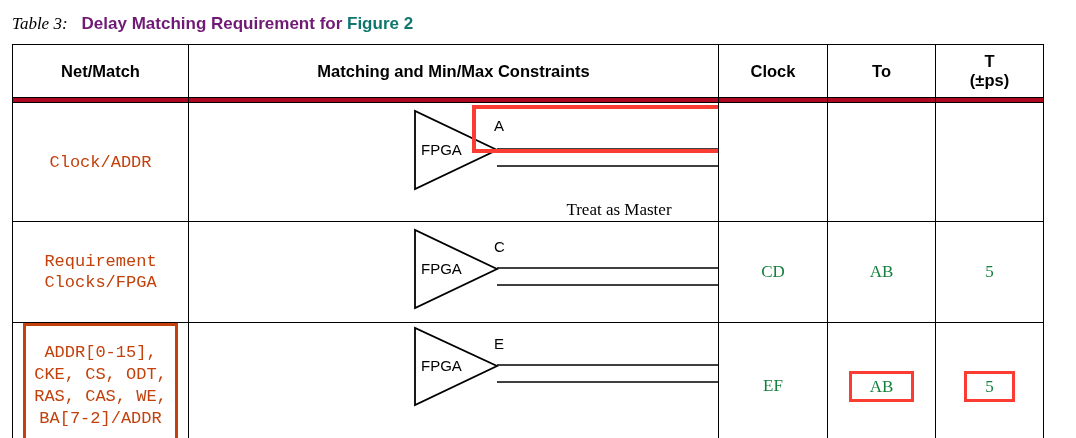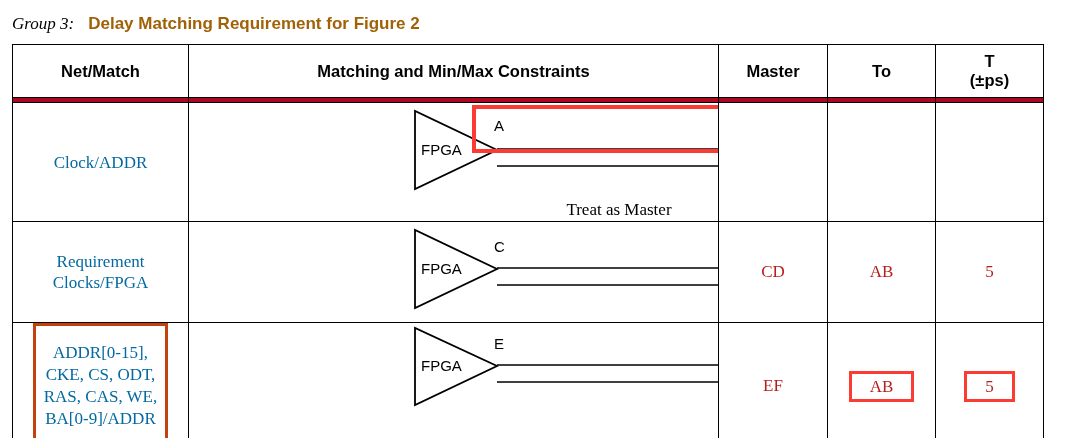--- a/index.html
+++ b/index.html
@@ -24,28 +24,28 @@
   #table-caption .cap-label{
     font-family:"Liberation Serif", serif;
     font-style:italic;
     font-weight:400;
     color:#000;
     font-size:17px;
   }
   #table-caption .cap-title{
     font-family:"Liberation Sans", sans-serif;
     font-weight:bold;
-    color:#a16207;
+    color:#701a75;
     font-size:17px;
     margin-left:14px;
   }
   #table-caption .cap-link{
     font-family:"Liberation Sans", sans-serif;
     font-weight:bold;
-    color:#a16207;
+    color:#0f766e;
     font-size:17px;
   }
 
   
   #delay-table{
     position:absolute;
     left:12px; top:44px;
     width:1031px;
     height:394px;
     border-collapse:collapse;
@@ -74,29 +74,29 @@
     height:4px;
     border:none;
     background:#AE0721;
     line-height:0;
     font-size:0;
   }
   .redrule{ height:4px; }
 
   
   .netgroup{
-    font-family:Liberation Serif, serif;
+    font-family:Liberation Mono, monospace;
     font-size:17px;
     line-height:21px;
-    color:#0369a1;
+    color:#c2410c;
   }
   .valcell{
     font-family:"Liberation Serif", serif;
     font-size:17px;
-    color:#b91c1c;
+    color:#15803d;
   }
 
   
   .redbox{
     border:3px solid #FA3C32;
     display:inline-block;
     padding:2px 18px;
     line-height:21px;
   }
   .redbox-net{
@@ -142,36 +142,36 @@
   }
   .ln{ stroke:#000; stroke-width:1.4; fill:none; }
   .tri{ stroke:#000; stroke-width:1.8; fill:#fff; }
   .bx{ stroke:#000; stroke-width:2.2; fill:#fff; }
   .hl{ stroke:#FA3C32; stroke-width:4; fill:none; }
 </style>
 </head>
 <body>
 
 <div id="table-caption">
-  <span class="cap-label">Group 3:</span><span class="cap-title">Delay Matching Requirement for </span><span class="cap-link">Figure 2</span>
+  <span class="cap-label">Table 3:</span><span class="cap-title">Delay Matching Requirement for </span><span class="cap-link">Figure 2</span>
 </div>
 
 <table id="delay-table">
   <colgroup>
     <col style="width:176px">
     <col style="width:530px">
     <col style="width:109px">
     <col style="width:108px">
     <col style="width:108px">
   </colgroup>
   <thead>
     <tr>
       <th>Net/Match</th>
       <th>Matching and Min/Max Constraints</th>
-      <th>Master</th>
+      <th>Clock</th>
       <th>To</th>
       <th>
         <span>T</span><br>
         <span>(±ps)</span>
       </th>
     </tr>
   </thead>
   <tbody>
 
     <tr class="redrule">
@@ -241,21 +241,21 @@
       <td class="valcell">AB</td>
       <td class="valcell">5</td>
     </tr>
 
     <tr style="height:95px">
       <td class="netgroup">
         <span class="redbox-net">
           <span>ADDR[0-15],</span><br>
           <span>CKE, CS, ODT,</span><br>
           <span>RAS, CAS, WE,</span><br>
-          <span>BA[0-9]/ADDR</span>
+          <span>BA[7-2]/ADDR</span>
         </span>
       </td>
       <td>
         <div class="topo-wrap">
           <svg class="diagram-holder" width="530" height="95" viewBox="0 0 530 95">
             <line class="ln" x1="308" y1="42" x2="582" y2="42"></line>
             <line class="ln" x1="308" y1="59" x2="582" y2="59"></line>
             <polygon class="tri" points="226,5 226,82 308,43"></polygon>
             <text class="txt-sans" x="232" y="48">FPGA</text>
             <text class="txt-node" x="305" y="26">E</text>

